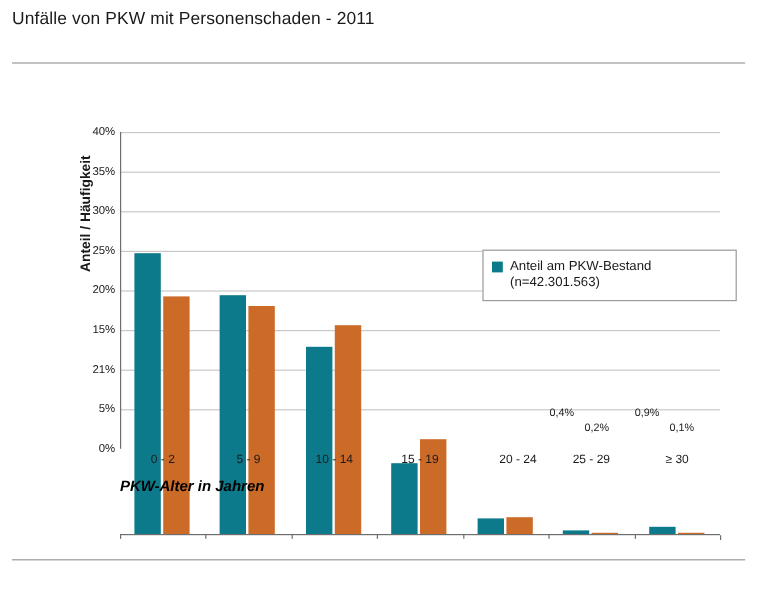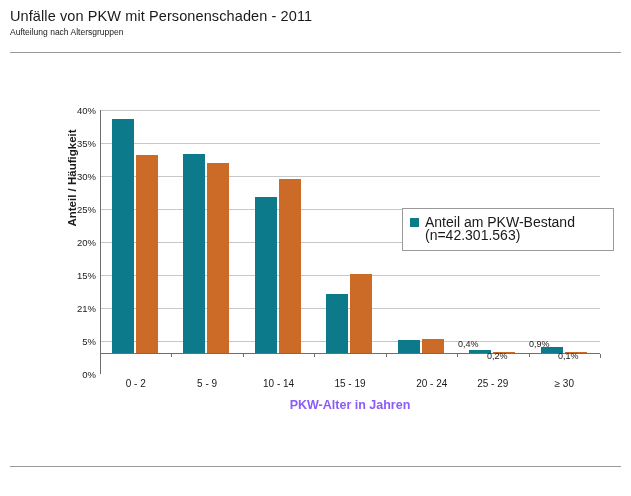--- a/index.html
+++ b/index.html
@@ -67,21 +67,21 @@
     white-space: nowrap;
   }
 
   
   
   #plot {
     position: absolute;
     left: 100px;
     top: 110px;
     width: 500px;
-    height: 244px;
+    height: 336px;
   }
   .gridline {
     position: absolute;
     left: 0;
     width: 500px;
     height: 1px;
     background: #c8c8c8;
   }
   #axis-x {
     position: absolute;
@@ -171,24 +171,24 @@
     color: #1a1a1a;
     text-align: center;
     width: 71.4px;
     white-space: nowrap;
   }
   #x-title {
     position: absolute;
     left: 100px;
     top: 398px;
     width: 500px;
-    text-align: center;
     font-size: 12.5px;
     font-weight: bold;
-    color: #8b5cf6;
+    color: #000000;
+    font-style: italic;
   }
 
   
   .datalabel {
     position: absolute;
     font-size: 9px;
     color: #1a1a1a;
     white-space: nowrap;
   }
 
@@ -212,33 +212,32 @@
     margin-bottom: 0;
   }
   .swatch {
     width: 9px;
     height: 9px;
     margin-top: 2px;
     margin-right: 6px;
     flex: 0 0 auto;
   }
   .legend-text {
-    font-size: 14px;
+    font-size: 11px;
     line-height: 13px;
     color: #1a1a1a;
   }
 </style>
 </head>
 <body>
 
 <div id="page">
 
   <div id="header">
     <div id="title">Unfälle von PKW mit Personenschaden - 2011</div>
-    <div id="subtitle">Aufteilung nach Altersgruppen</div>
   </div>
   <div id="header-rule"></div>
 
   <div id="yticks">
     <span style="top:264px">0%</span>
     <span style="top:231px">5%</span>
     <span style="top:198px">21%</span>
     <span style="top:165px">15%</span>
     <span style="top:132px">20%</span>
     <span style="top:99px">25%</span>

